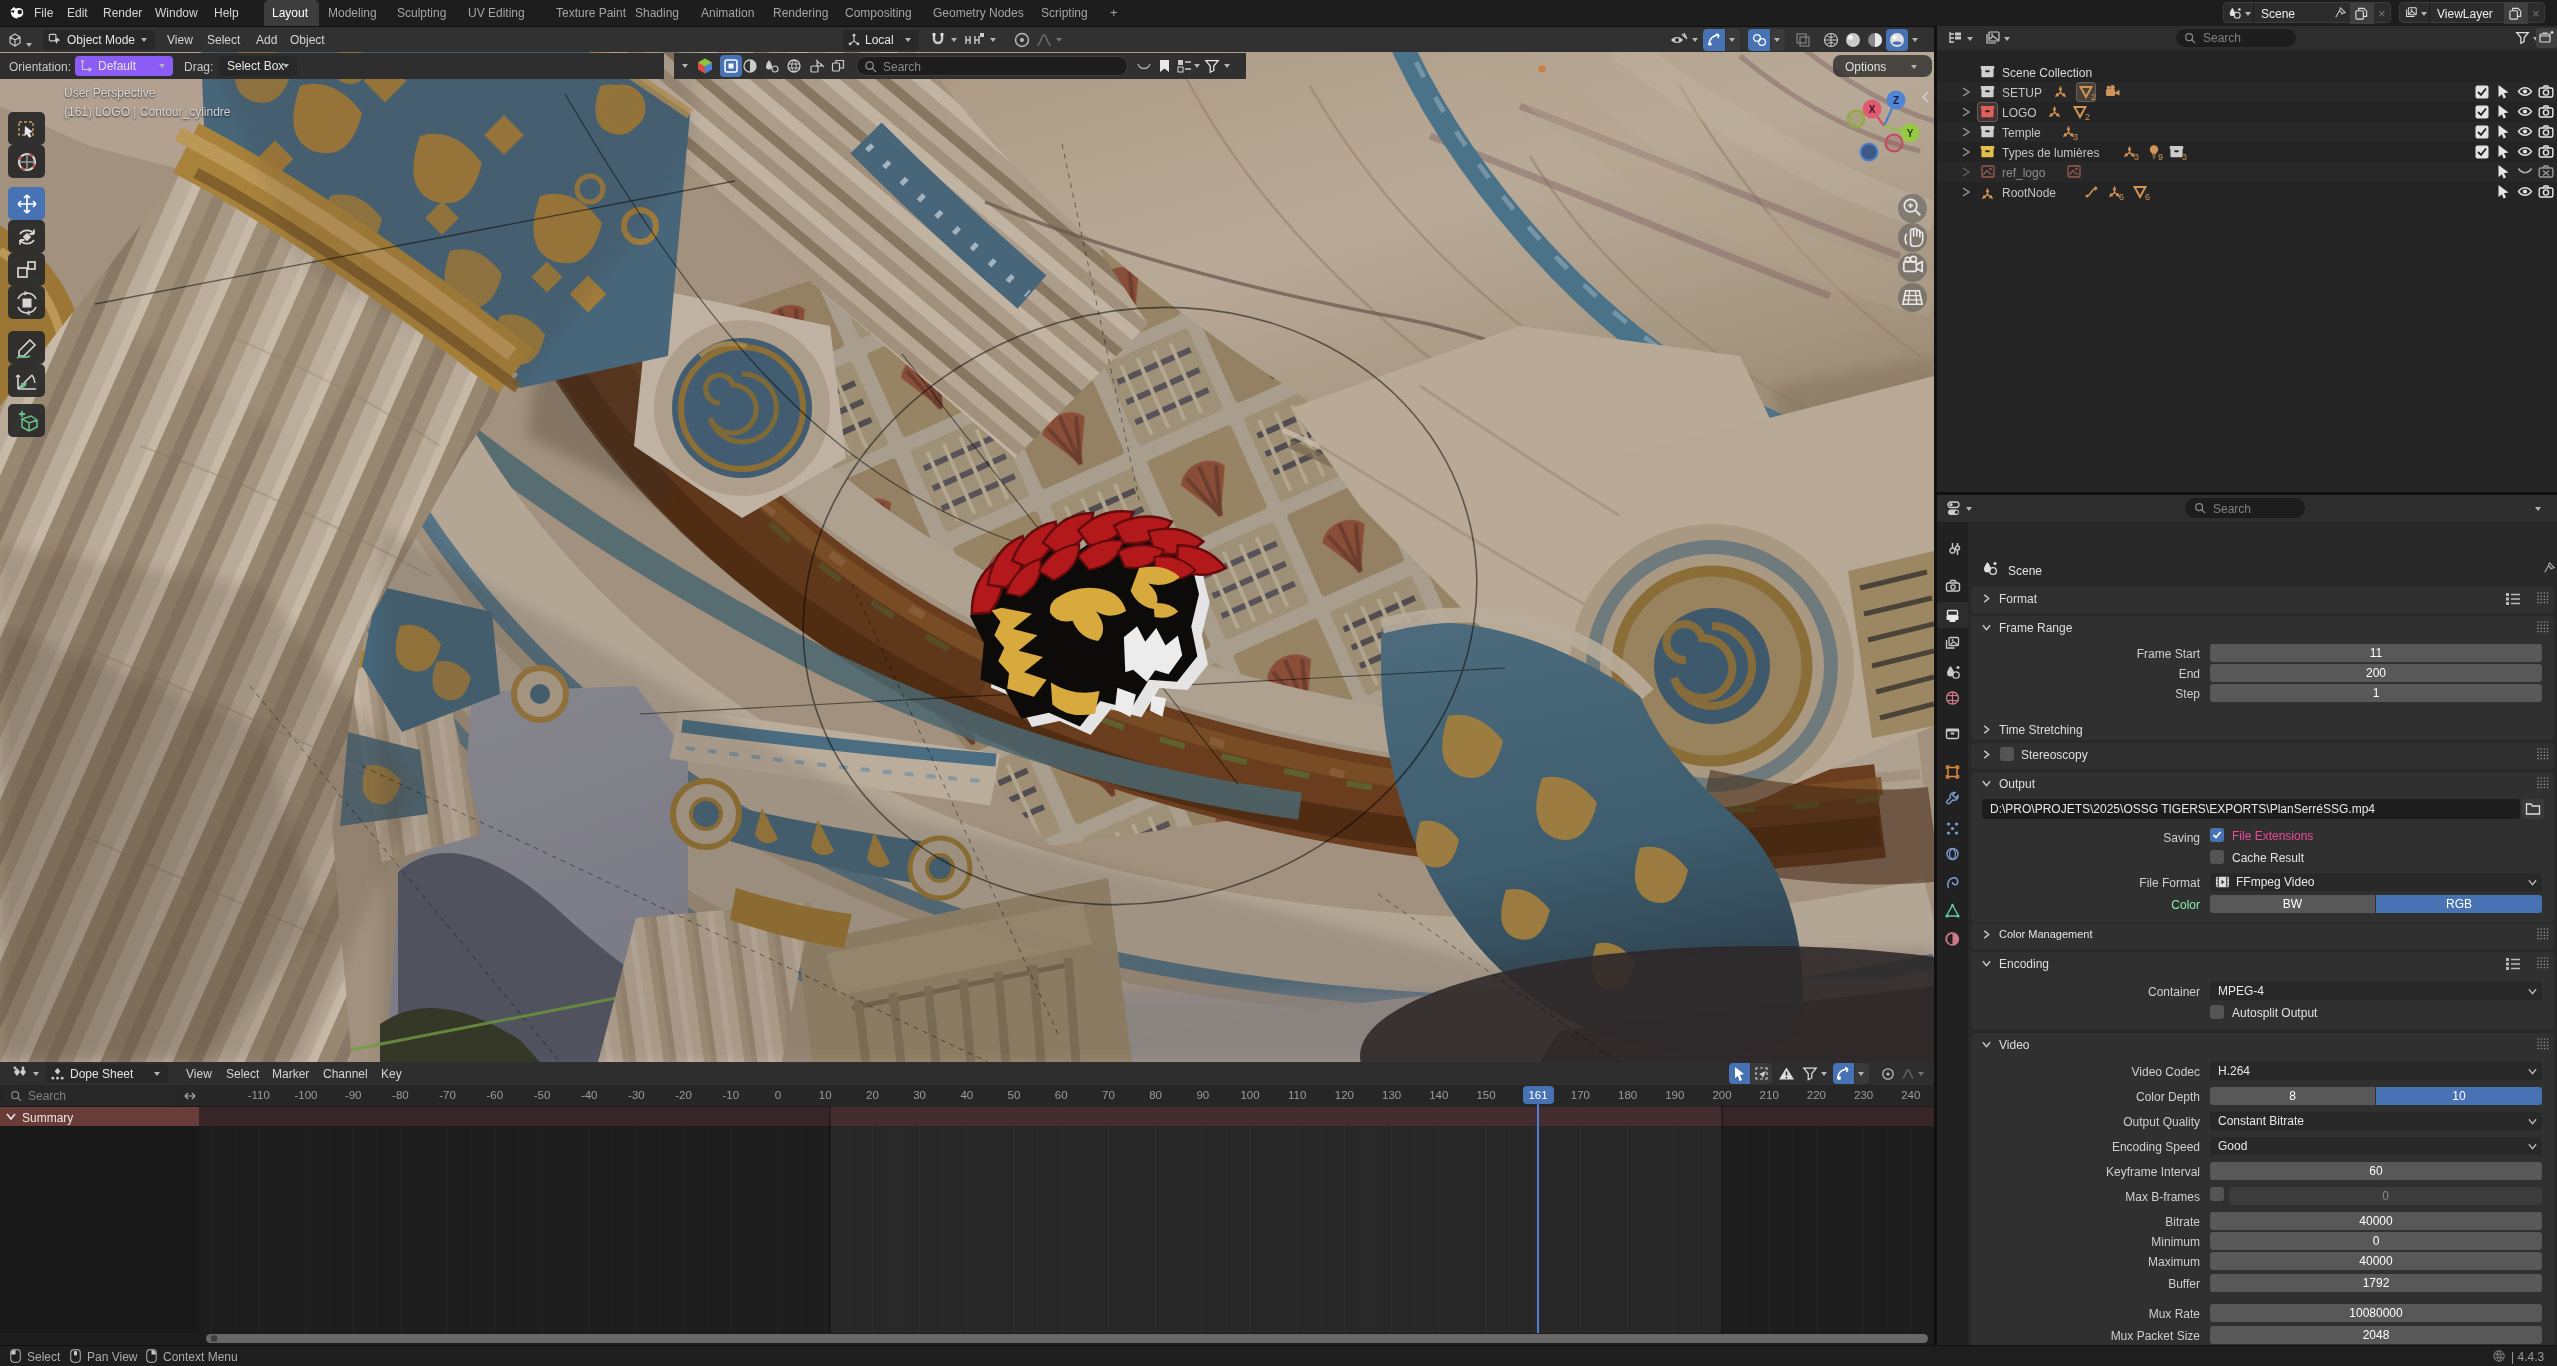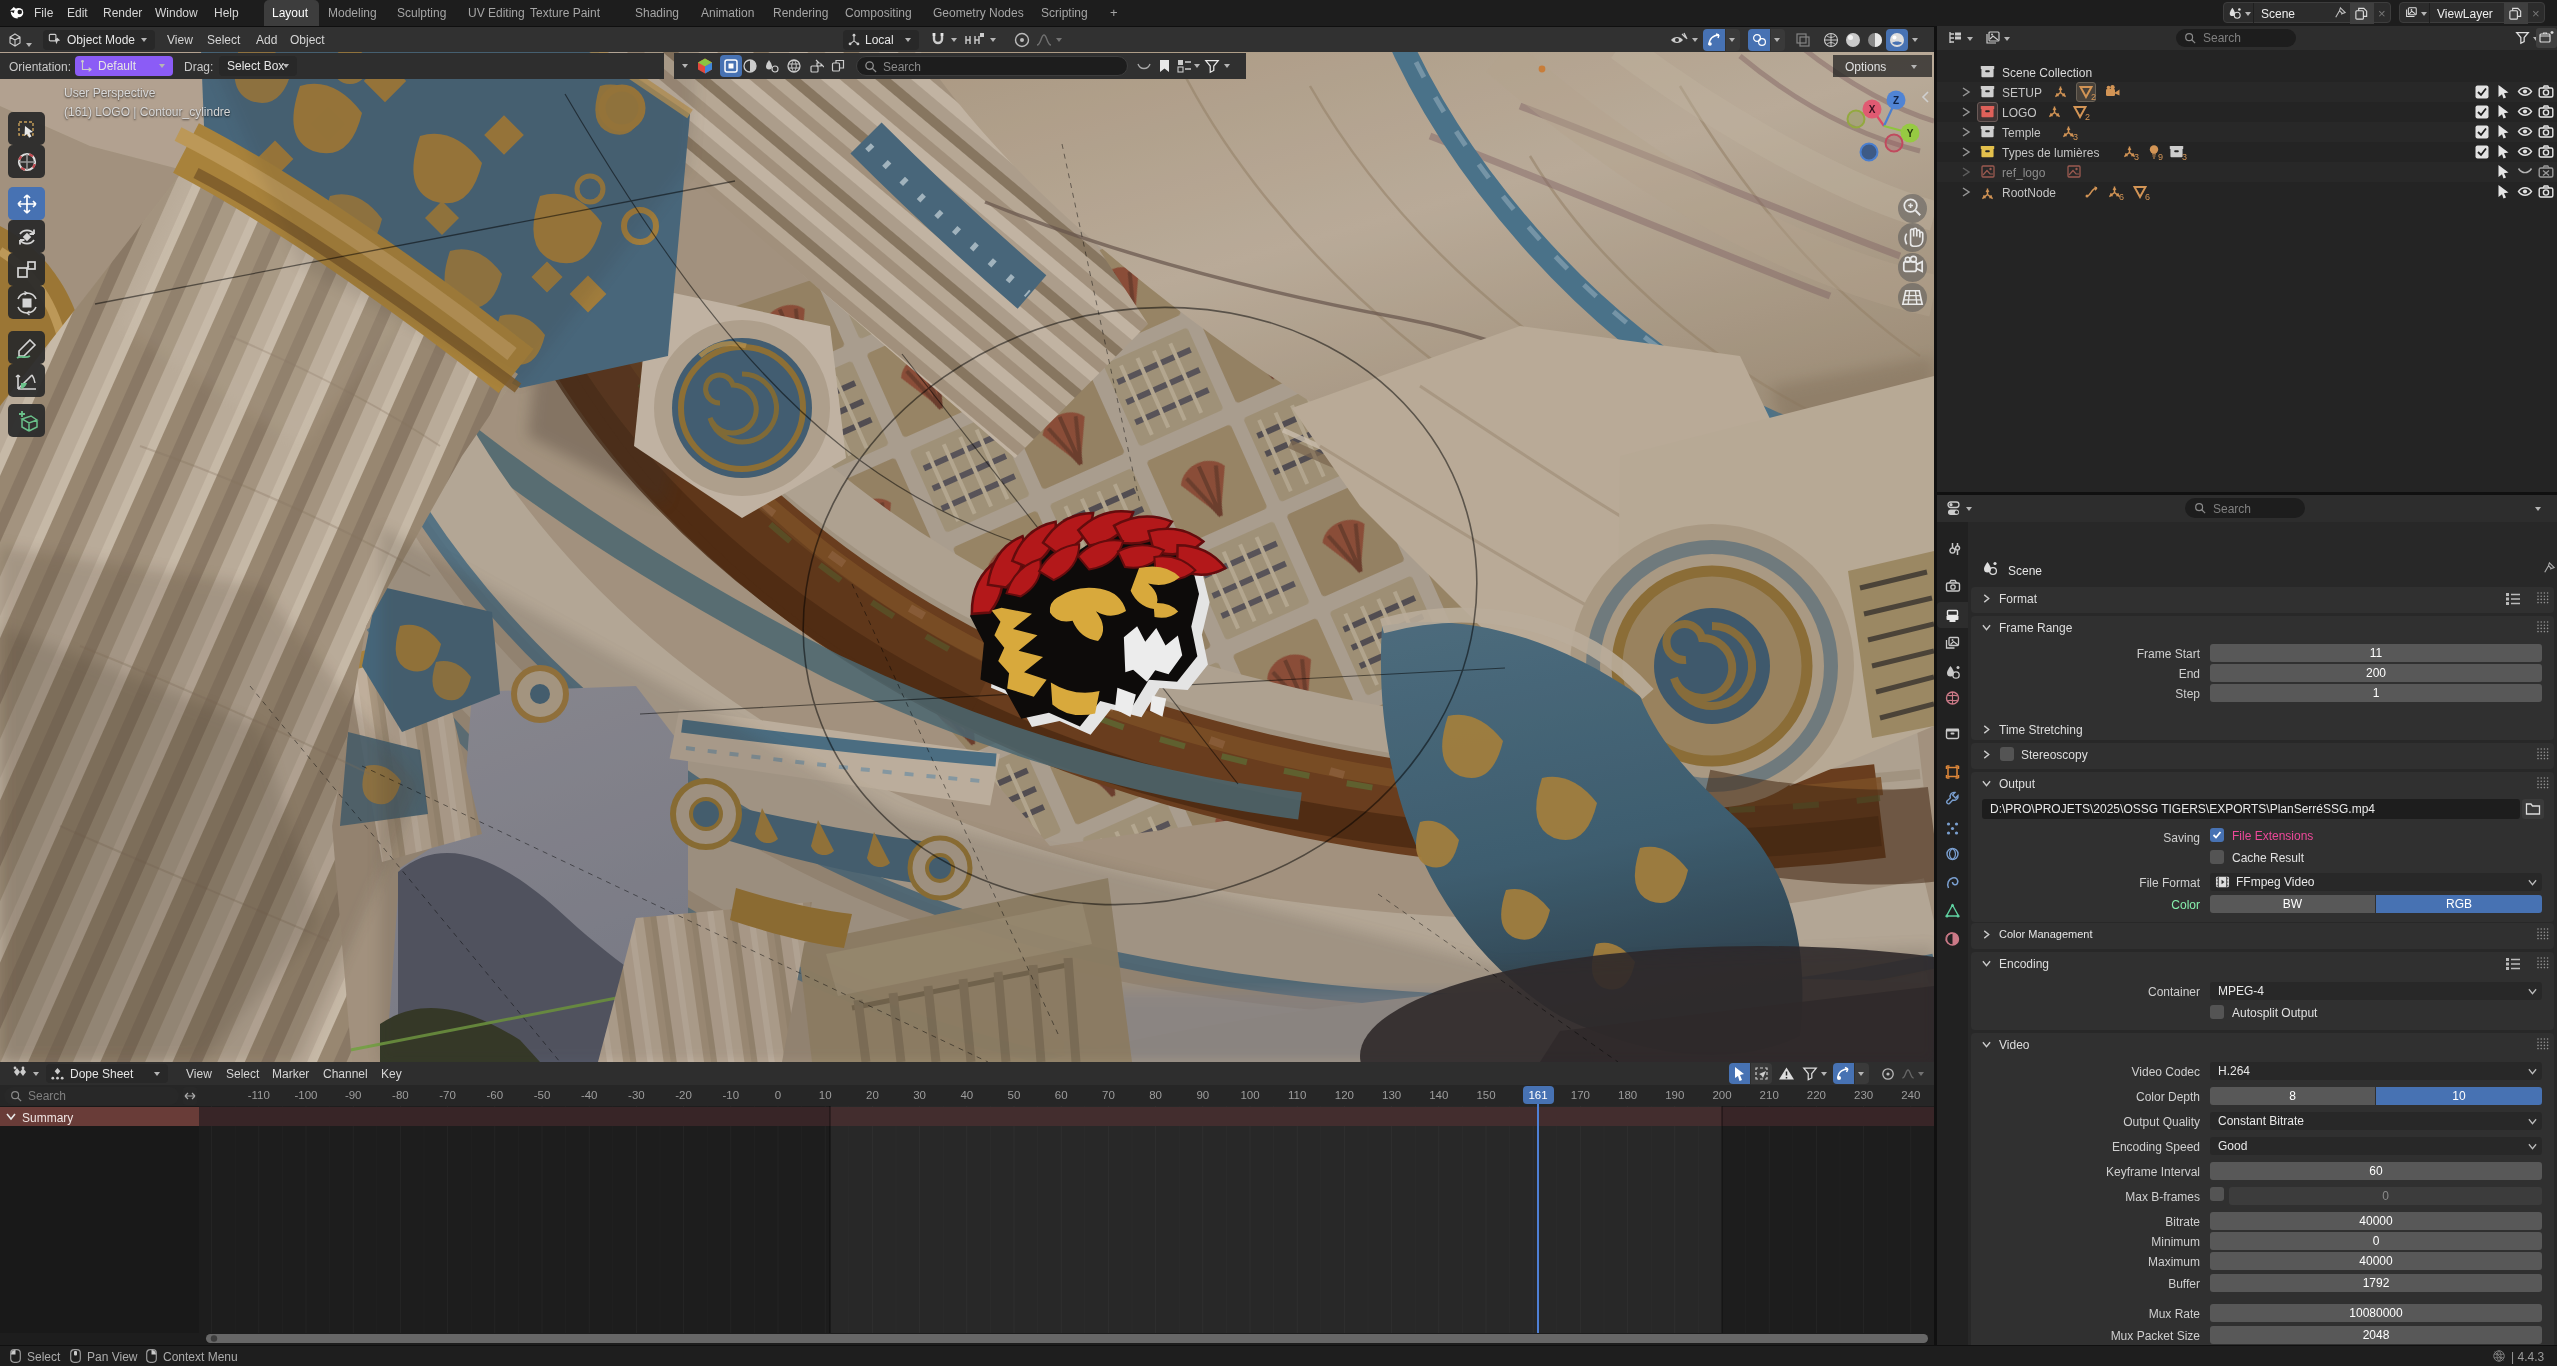--- a/index.html
+++ b/index.html
@@ -20,21 +20,21 @@
   <div class="abs txt" style="left:67px;top:7px">Edit</div>
   <div class="abs txt" style="left:103px;top:7px">Render</div>
   <div class="abs txt" style="left:155px;top:7px">Window</div>
   <div class="abs txt" style="left:214px;top:7px">Help</div>
   <div class="abs" style="left:262px;top:0;width:1862px;height:26px;background:#1d1d1d"></div>
   <div class="abs" style="left:264px;top:0;width:55px;height:26px;background:#3d3d3d;border-radius:5px 5px 0 0"></div>
   <div class="abs txt" style="left:272px;top:7px;color:#fdfdfd">Layout</div>
   <div class="abs txt" style="left:328px;top:7px;color:#a5a5a5">Modeling</div>
   <div class="abs txt" style="left:397px;top:7px;color:#a5a5a5">Sculpting</div>
   <div class="abs txt" style="left:468px;top:7px;color:#a5a5a5">UV Editing</div>
-  <div class="abs txt" style="left:530px;top:7px;color:#a5a5a5">Texture Paint</div>
+  <div class="abs txt" style="left:556px;top:7px;color:#a5a5a5">Texture Paint</div>
   <div class="abs txt" style="left:635px;top:7px;color:#a5a5a5">Shading</div>
   <div class="abs txt" style="left:701px;top:7px;color:#a5a5a5">Animation</div>
   <div class="abs txt" style="left:773px;top:7px;color:#a5a5a5">Rendering</div>
   <div class="abs txt" style="left:845px;top:7px;color:#a5a5a5">Compositing</div>
   <div class="abs txt" style="left:933px;top:7px;color:#a5a5a5">Geometry Nodes</div>
   <div class="abs txt" style="left:1041px;top:7px;color:#a5a5a5">Scripting</div>
   <div class="abs txt" style="left:1110px;top:6px;color:#a5a5a5;font-size:13px">+</div>
 
   <div class="abs" style="left:2223px;top:2px;width:168px;height:21px;background:#2c2c2c;border-radius:4px;border:1px solid #3d3d3d">
     <svg class="abs" style="left:4px;top:3px" width="14" height="14" viewBox="0 0 16 16">
@@ -648,21 +648,21 @@
       <rect x="2" y="9" width="5" height="5" fill="none" stroke="#ccc" stroke-width="1.1"></rect>
       <path d="M9 4 H15 M9 11 H15" stroke="#ccc" stroke-width="1.3"></path>
     </svg>
   <span class="chev abs" style="left:520px;top:11px"></span>
   <svg class="abs" style="left:530px;top:5px" width="16" height="16" viewBox="0 0 18 16">
       <path d="M2 2 H16 L11 8 V13 L7 15 V8 Z" fill="none" stroke="#e8e8e8" stroke-width="1.4"></path>
     </svg>
   <span class="chev abs" style="left:550px;top:11px"></span>
 </div>
 
-<div class="abs" style="left:1833px;top:55px;width:99px;height:22px;background:rgba(35,35,35,0.75);border-radius:0">
+<div class="abs" style="left:1833px;top:55px;width:99px;height:22px;background:rgba(35,35,35,0.75);border-radius:8px">
   <div class="abs txt" style="left:12px;top:6px;color:#e0e0e0">Options</div>
   <span class="chev abs" style="left:78px;top:10px"></span>
 </div>
 
 <div class="abs" id="dope" style="left:0;top:1062px;width:1934px;height:283px;background:#1d1d1d;overflow:hidden">
   <svg width="1934" height="283" style="position:absolute;left:0;top:0">
     <rect x="0" y="0" width="1934" height="283" fill="#1d1d1d"></rect>
     <rect x="830" y="44" width="892" height="227" fill="#282828"></rect>
     <g id="grid">
         <line x1="211.60000000000002" y1="44" x2="211.60000000000002" y2="271" stroke="#ffffff" stroke-opacity="0.035"></line>

